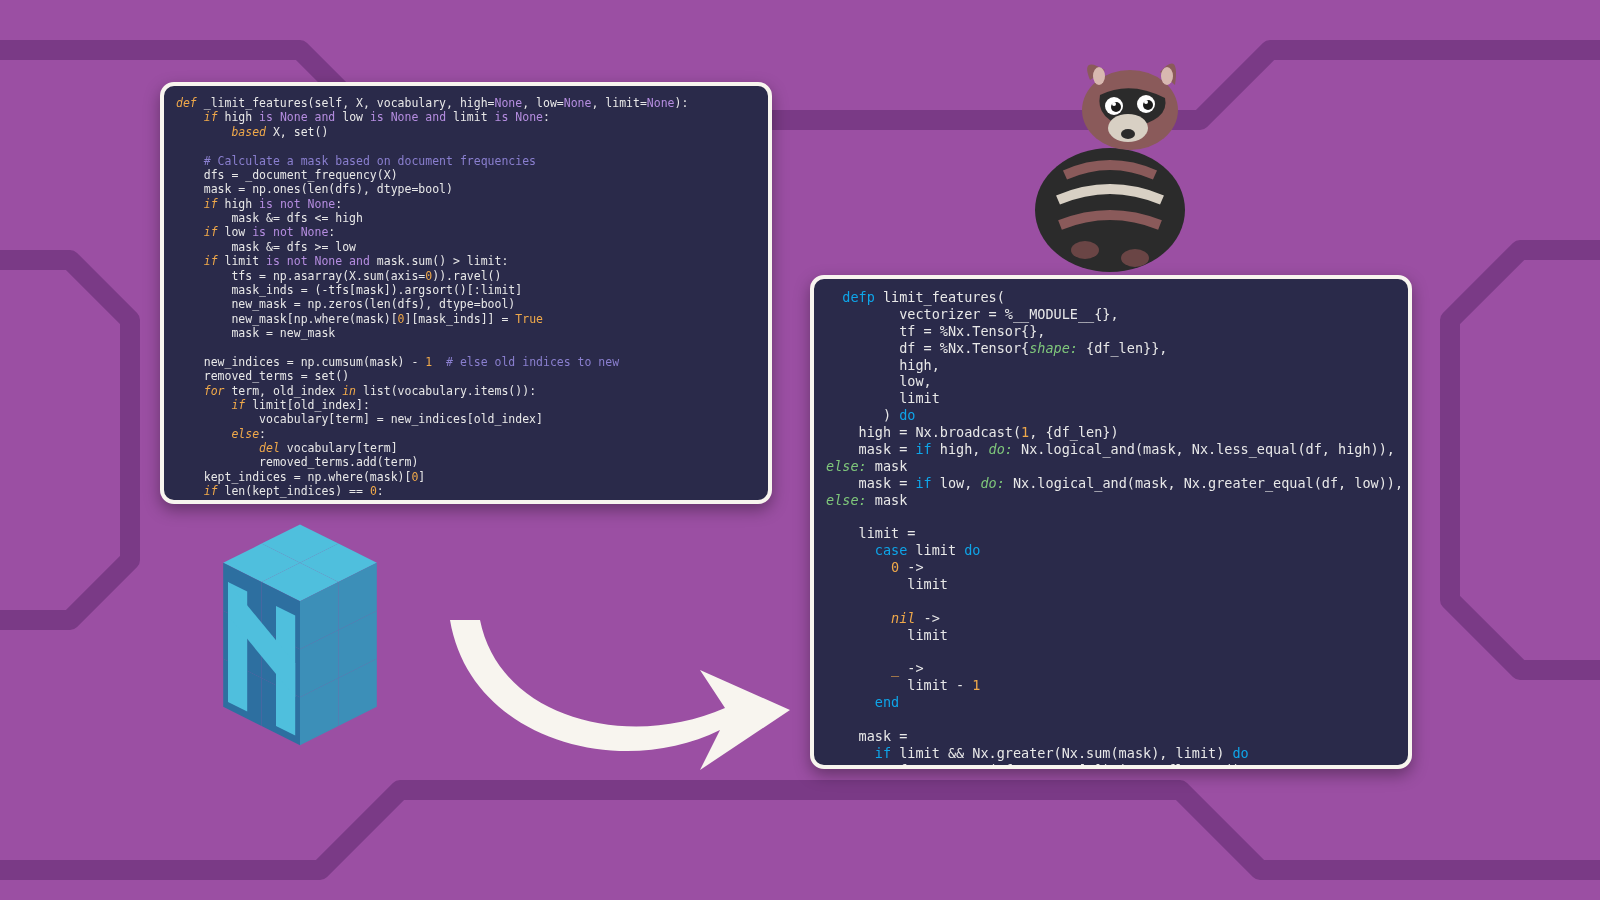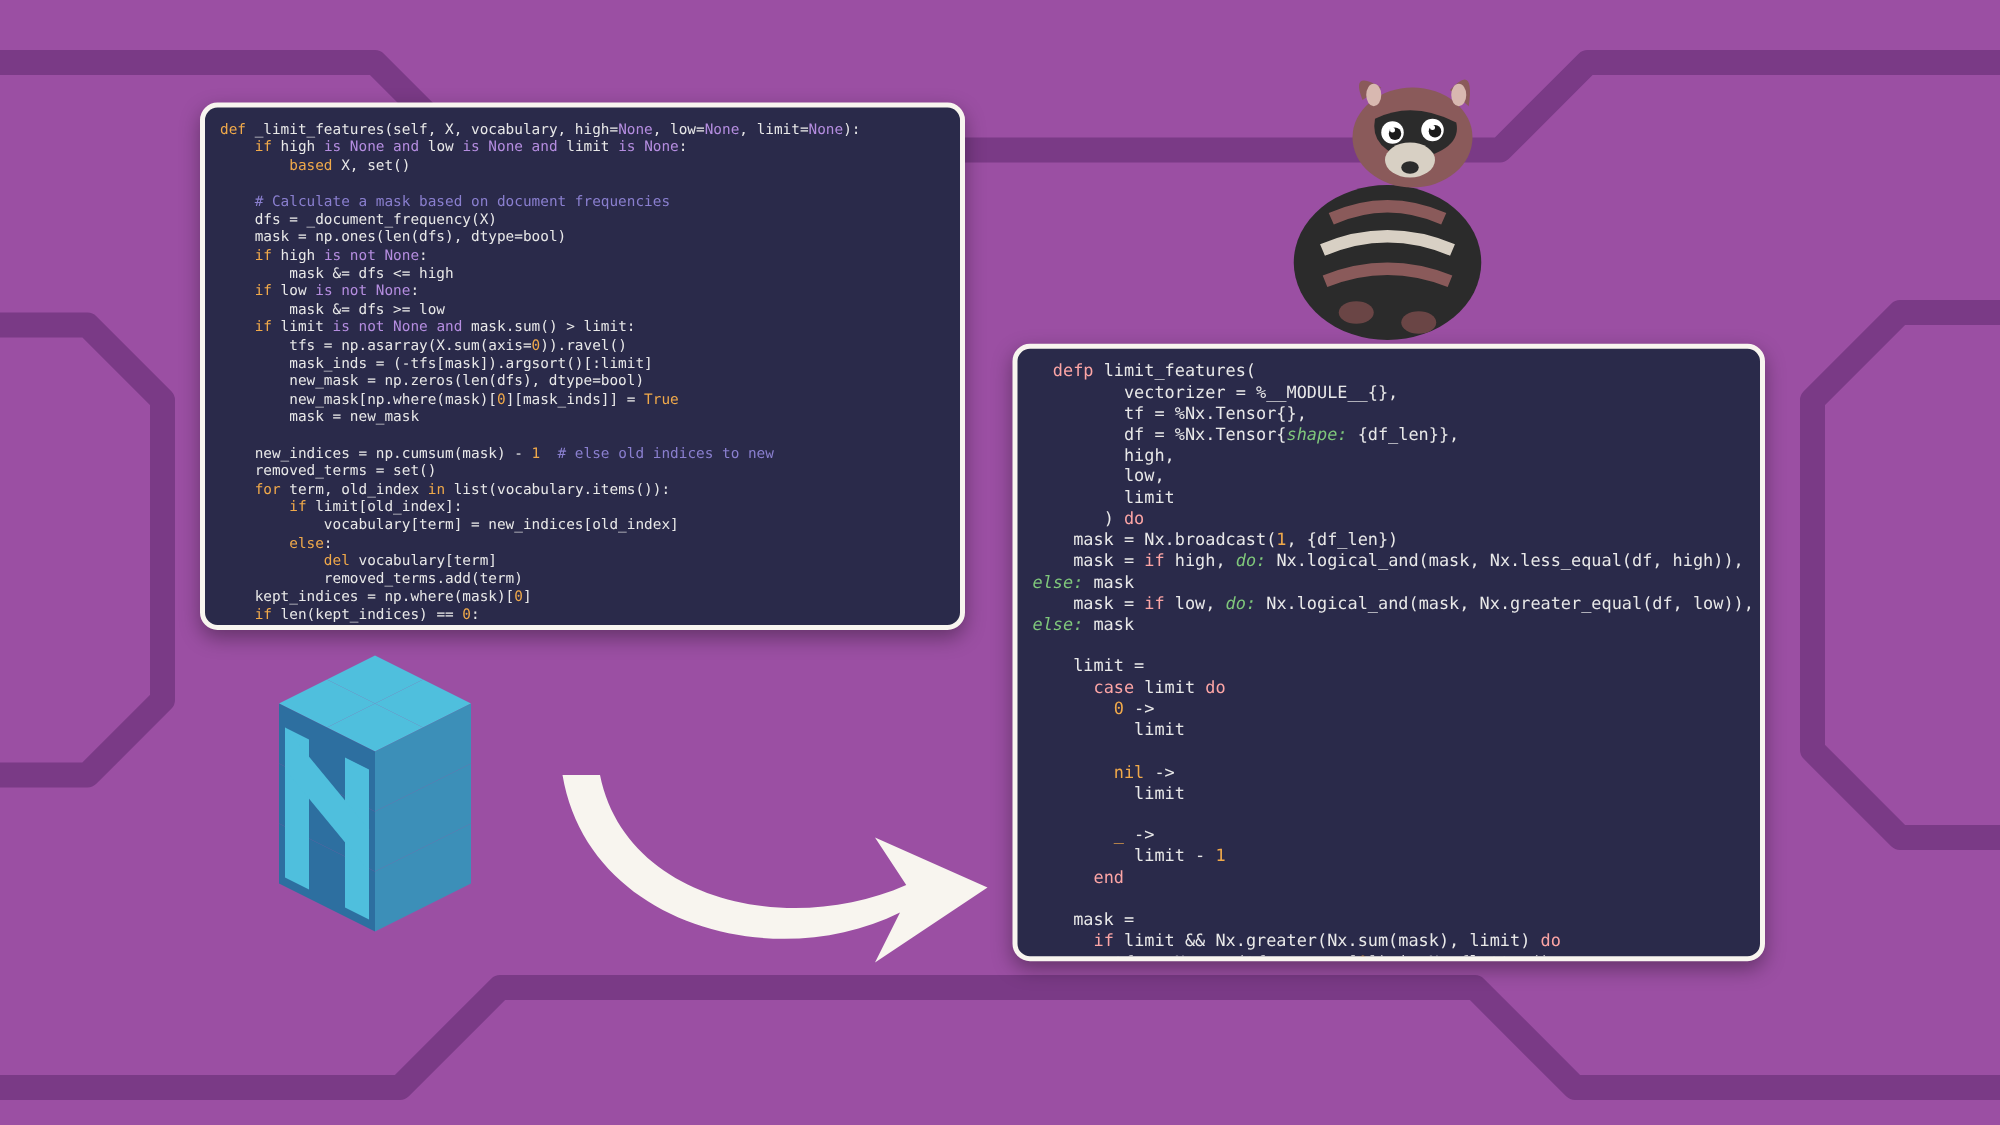--- a/index.html
+++ b/index.html
@@ -29,26 +29,26 @@
   .code-panel pre {
     margin: 0;
     padding: 10px 12px;
     white-space: pre;
     line-height: 1.25;
   }
   #panel-python { left: 160px; top: 82px; width: 604px; height: 414px; font-size: 11.5px; }
   #panel-elixir { left: 810px; top: 275px; width: 594px; height: 486px; font-size: 13.5px; }
 
   
-  .kw  { color: #f0a94a; }      
+  .kw  { color: #f0a94a; font-style: italic; }      
   .kw2 { color: #b58de0; margin-top: 48px; }      
   .com { color: #8a7fcf; font-style: normal; }
   .num { color: #f0a94a; }
-  .ex-atom { color: #f0a94a; }
-  .ex-kw   { color: #fca5a5; }
+  .ex-atom { color: #f0a94a; font-style: italic; }
+  .ex-kw   { color: #0ea5e9; }
   .ex-sym  { color: #7fc77b; font-style: italic; }
   .tru { color: #f0a94a; }
 
   .mascot {
     position: absolute;
     left: 1010px;
     top: 50px;
     width: 200px;
     height: 230px;
   }
@@ -116,21 +116,21 @@
 
 <div id="panel-elixir" class="code-panel">
 <pre>  <span class="ex-kw">defp</span><span> limit_features(</span>
          <span>vectorizer = %__MODULE__{},</span>
          <span>tf = %Nx.Tensor{},</span>
          <span>df = %Nx.Tensor{</span><span class="ex-sym">shape:</span><span> {df_len}},</span>
          <span>high,</span>
          <span>low,</span>
          <span>limit</span>
        <span>) </span><span class="ex-kw">do</span>
-    <span>mask = Nx.broadcast(</span><span class="num">1</span><span>, {df_len})</span>
+    <span>high = Nx.broadcast(</span><span class="num">1</span><span>, {df_len})</span>
     <span>mask = </span><span class="ex-kw">if</span><span> high, </span><span class="ex-sym">do:</span><span> Nx.logical_and(mask, Nx.less_equal(df, high)),</span>
 <span class="ex-sym">else:</span><span> mask</span>
     <span>mask = </span><span class="ex-kw">if</span><span> low, </span><span class="ex-sym">do:</span><span> Nx.logical_and(mask, Nx.greater_equal(df, low)),</span>
 <span class="ex-sym">else:</span><span> mask</span>
 
     <span>limit =</span>
       <span class="ex-kw">case</span><span> limit </span><span class="ex-kw">do</span>
         <span class="num">0</span><span> -&gt;</span>
           <span>limit</span>
 

